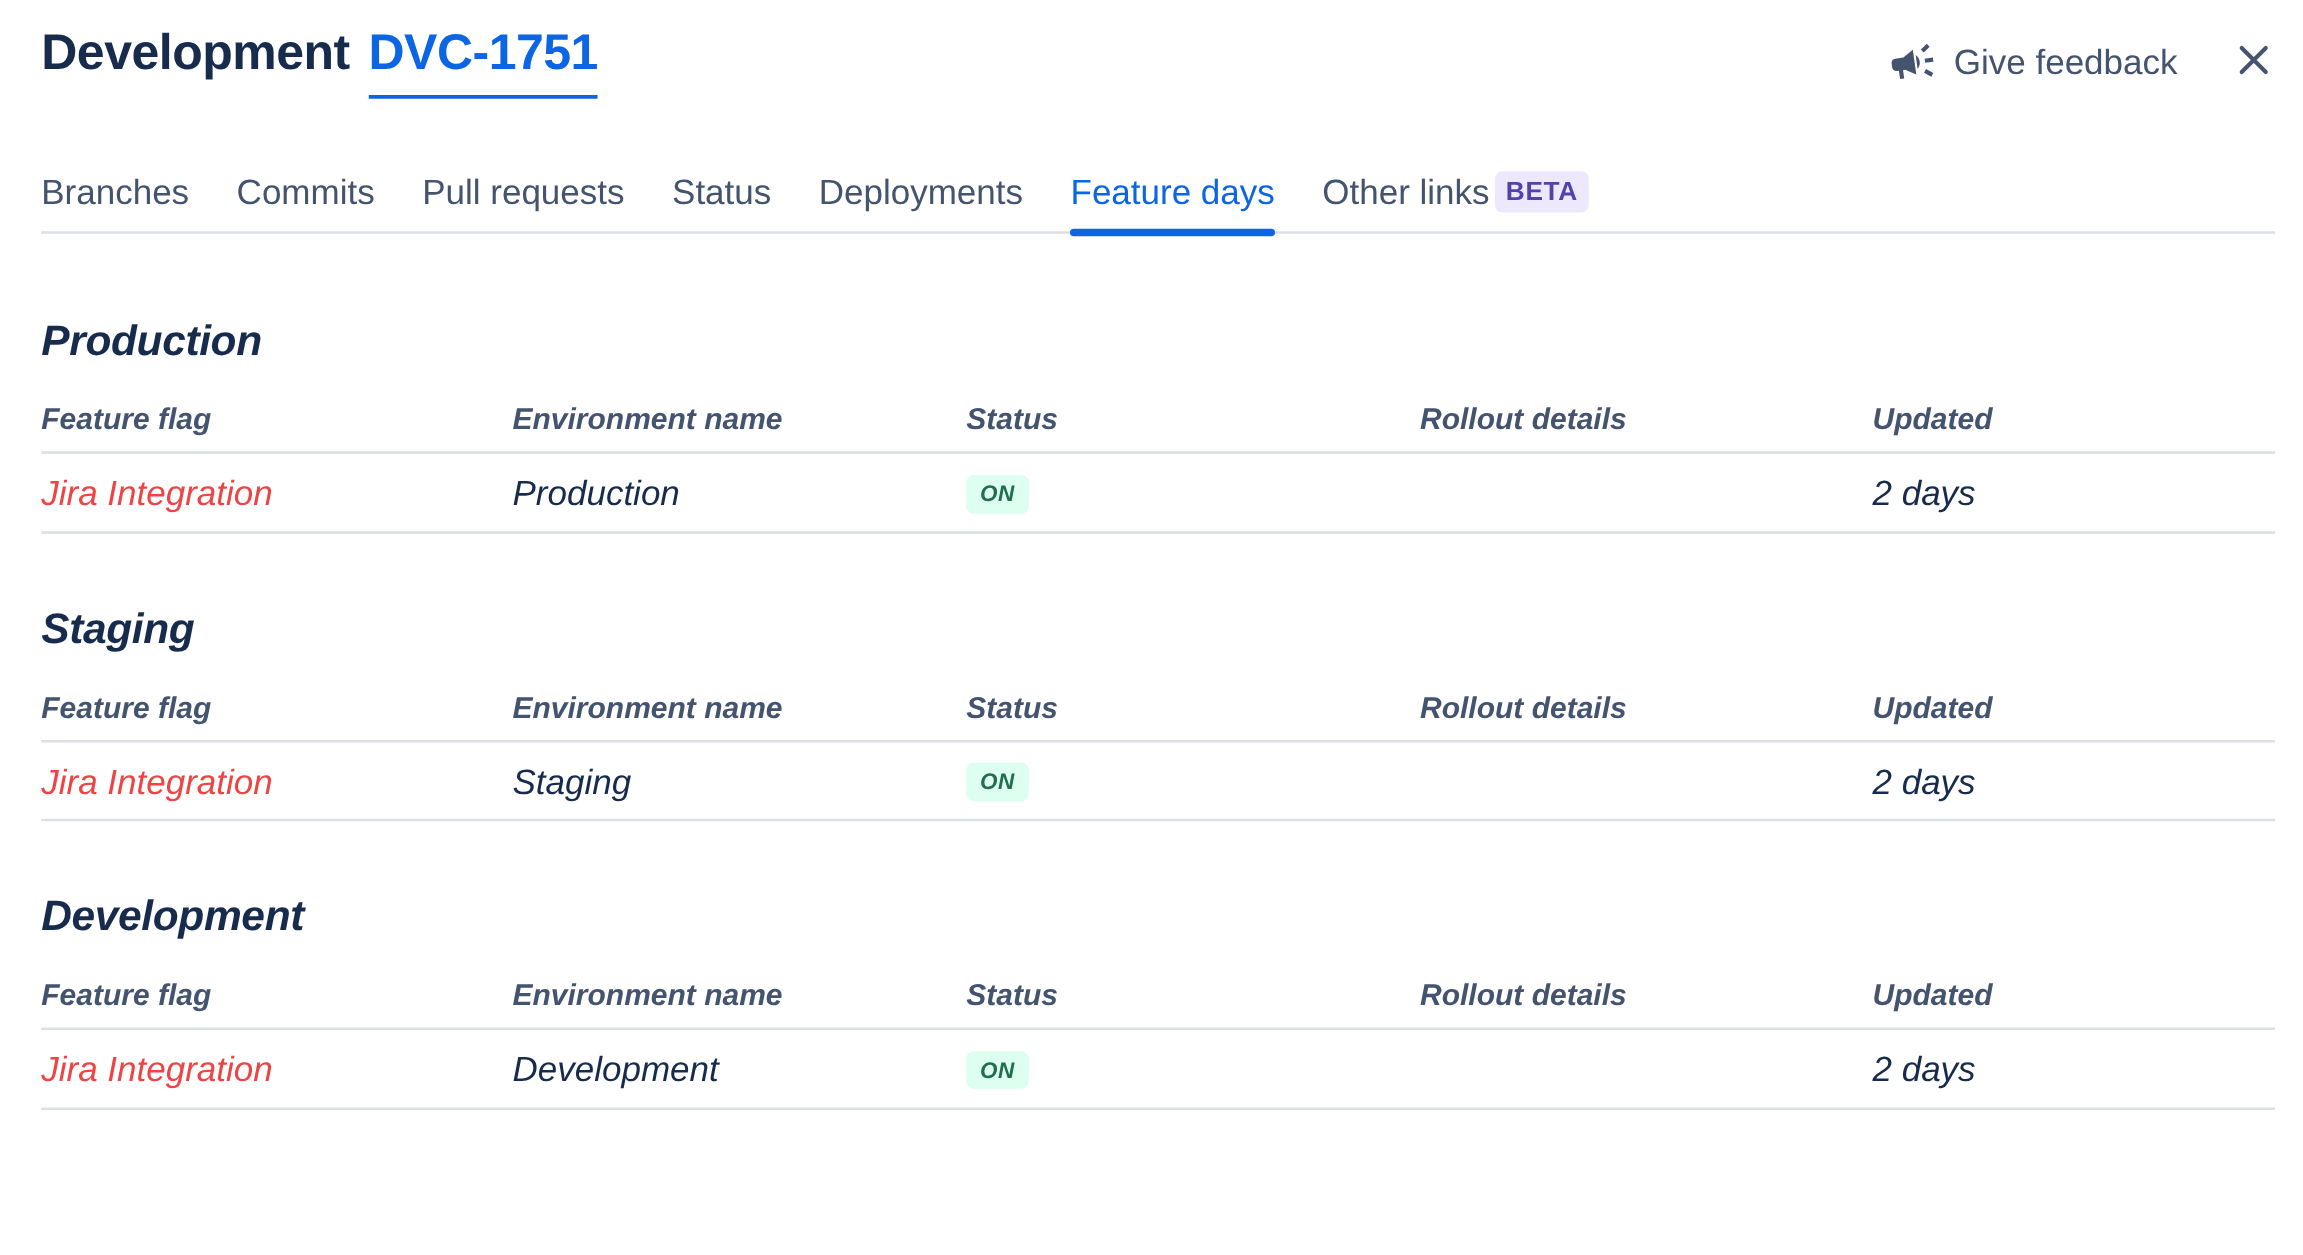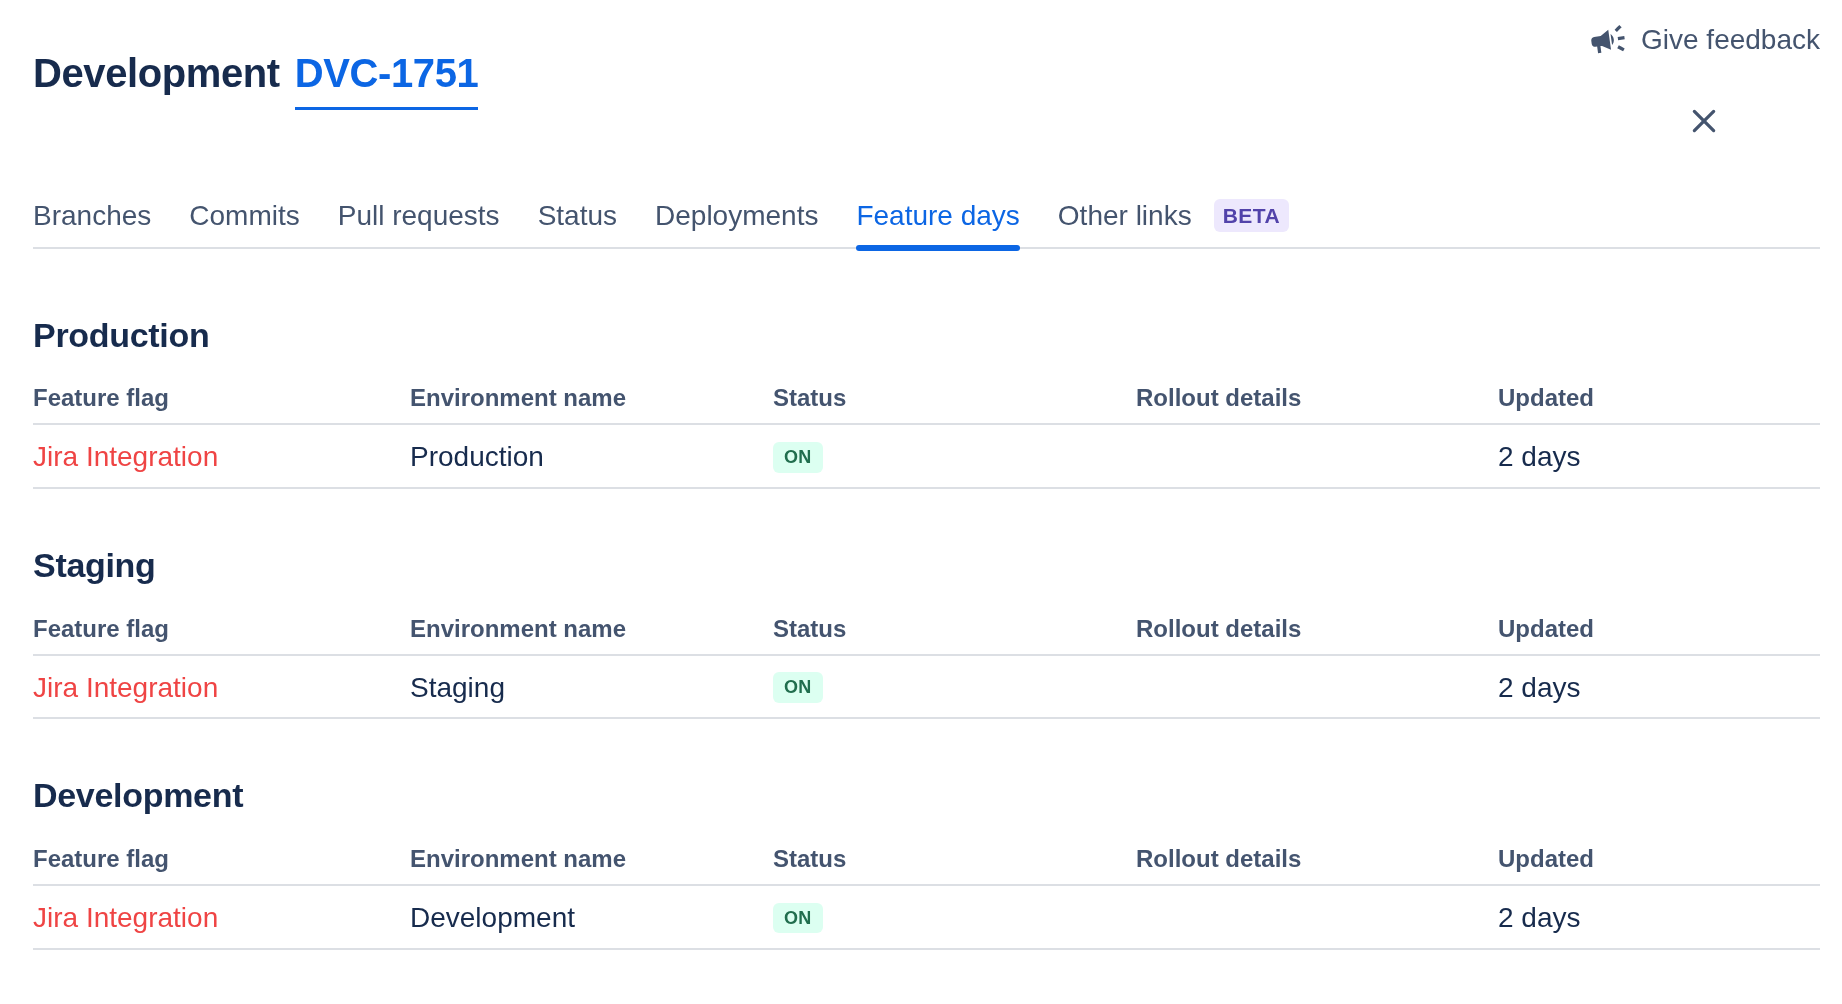--- a/index.html
+++ b/index.html
@@ -21,21 +21,21 @@
   .title-wrap {
     margin: 0; display: flex; align-items: baseline; gap: 15px;
     font-size: 40px; font-weight: 700; letter-spacing: -0.4px;
     color: #172B4D; line-height: 1.1;
   }
   .issue-link {
     color: #0C66E4; text-decoration: none; cursor: pointer;
     border-bottom: 3px solid #0C66E4; padding-bottom: 12px;
     font-weight: 700;
   }
-  .header-right { margin-left: auto; display: flex; align-items: center; gap: 44px; flex-direction: column; }
+  .header-right { margin-left: auto; display: flex; align-items: center; gap: 44px; }
   .feedback-btn {
     display: flex; align-items: center; gap: 13px;
     background: none; border: none; padding: 0; cursor: pointer;
     font-family: inherit; font-size: 28px; font-weight: 500; color: #44546E;
   }
   .megaphone { transform: rotate(-8deg); display: inline-flex; color: #44546E; }
   .close-btn {
     background: none; border: none; padding: 0; cursor: pointer;
     display: inline-flex; color: #44546E;
   }
@@ -50,31 +50,31 @@
   .tab {
     font-size: 28px; font-weight: 500; color: #44546E;
     padding: 0 0 14px 0; cursor: pointer; position: relative;
     line-height: 1.2; white-space: nowrap;
   }
   .tab.active { color: #0C66E4; }
   .tab.active::after {
     content: ""; position: absolute; left: 0; right: 0; bottom: -4px;
     height: 6px; border-radius: 3px; background: #0C66E4;
   }
-  .tab-badge-wrap { display: flex; align-items: center; gap: 22px; }
+  .tab-badge-wrap { display: flex; align-items: center; gap: 4px; }
   .beta-badge {
     display: inline-block;
     background: #EDE8FD; color: #5243AA;
     font-size: 21px; font-weight: 700; letter-spacing: 0.5px;
     padding: 5px 9px; border-radius: 6px; line-height: 1.1;
   }
 
   
   main { padding-top: 10px; }
-  .env-section { margin-top: 56px; }
+  .env-section { margin-top: 56px; font-style: italic; }
   .env-section h2 {
     margin: 0 0 16px 0;
     font-size: 34px; font-weight: 700; letter-spacing: -0.3px;
     color: #172B4D; line-height: 1.2;
   }
   .ff-table { width: 100%; }
   .thead, .trow {
     display: grid;
     grid-template-columns: 377px 363px 363px 362px 1fr;
     align-items: center;

